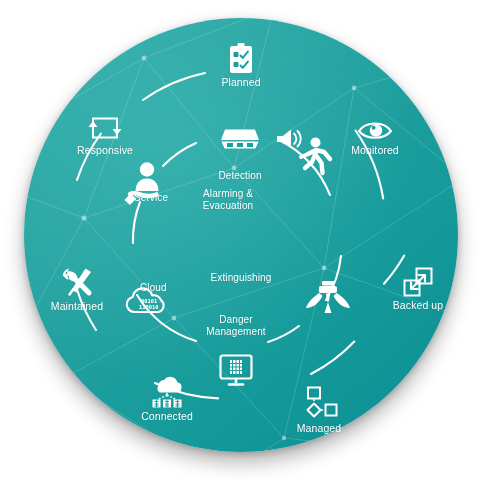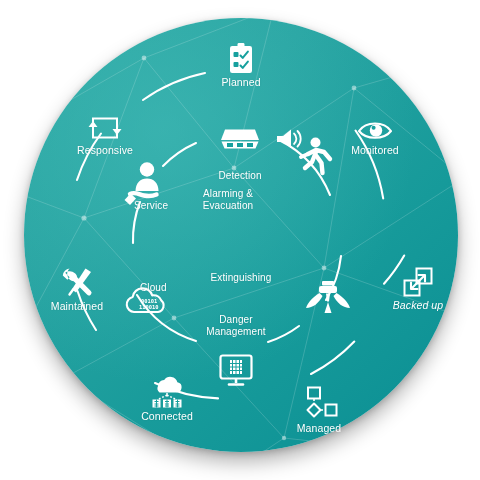--- a/index.html
+++ b/index.html
@@ -116,21 +116,21 @@
         <rect x="9.5" y="1" width="7" height="5" rx="1.4" fill="#fff"></rect>
         <rect x="5.5" y="10" width="5" height="5" rx="1" fill="#17a09e"></rect>
         <rect x="5.5" y="20" width="5" height="5" rx="1" fill="#17a09e"></rect>
         <path d="M12.5 13.5 l2.2 2.4 l5.2 -6.3" stroke="#17a09e" stroke-width="2" fill="none" stroke-linecap="round" stroke-linejoin="round"></path>
         <path d="M12.5 23.5 l2.2 2.4 l5.2 -6.3" stroke="#17a09e" stroke-width="2" fill="none" stroke-linecap="round" stroke-linejoin="round"></path>
       </svg>
     </div>
     <div class="lbl">Planned</div>
   </div>
 
-  <div class="node" style="left:418px;top:295px;font-style:italic;">
+  <div class="node" style="left:418px;top:295px;">
     <div class="ico">
       <svg width="30" height="30" viewBox="0 0 30 30">
         <rect x="13.5" y="1.5" width="15" height="15" fill="none" stroke="#fff" stroke-width="2"></rect>
         <rect x="1.5" y="13.5" width="15" height="15" fill="none" stroke="#fff" stroke-width="2"></rect>
         <path d="M8 22 L22 8" stroke="#fff" stroke-width="2.1"></path>
         <path d="M22 8 L22 14.5 M22 8 L15.5 8" stroke="#fff" stroke-width="2.1" stroke-linecap="round"></path>
         <path d="M8 22 L8 15.5 M8 22 L14.5 22" stroke="#fff" stroke-width="2.1" stroke-linecap="round"></path>
       </svg>
     </div>
     <div class="lbl">Backed up</div>
@@ -267,16 +267,16 @@
 
   <div class="node inner" style="left:148px;top:196px;">
     <div class="ico">
       <svg width="52" height="52" viewBox="0 0 52 52" style="margin-bottom:-14px">
         <circle cx="25" cy="9.5" r="7.2" fill="#fff"></circle>
         <path d="M13.5 31 c0 -8 5 -12.5 11.5 -12.5 S36.5 23 36.5 31 Z" fill="#fff"></path>
         <path d="M8 34 c5 -2.5 9 0.5 14 1.5 c4 0.8 9 0.5 12.5 -1" stroke="#fff" stroke-width="4.4" fill="none" stroke-linecap="round"></path>
         <path d="M8.5 33.5 l-6 6.5 l5.5 5 l6 -6.5 Z" fill="#fff"></path>
       </svg>
     </div>
-    <div class="lbl" style="position:absolute;left:46px;top:22px;width:60px;text-align:left;">Service</div>
+    <div class="lbl" style="position:absolute;left:46px;top:14px;width:60px;text-align:left;">Service</div>
   </div>
 
 </div>
 
 </body></html>

